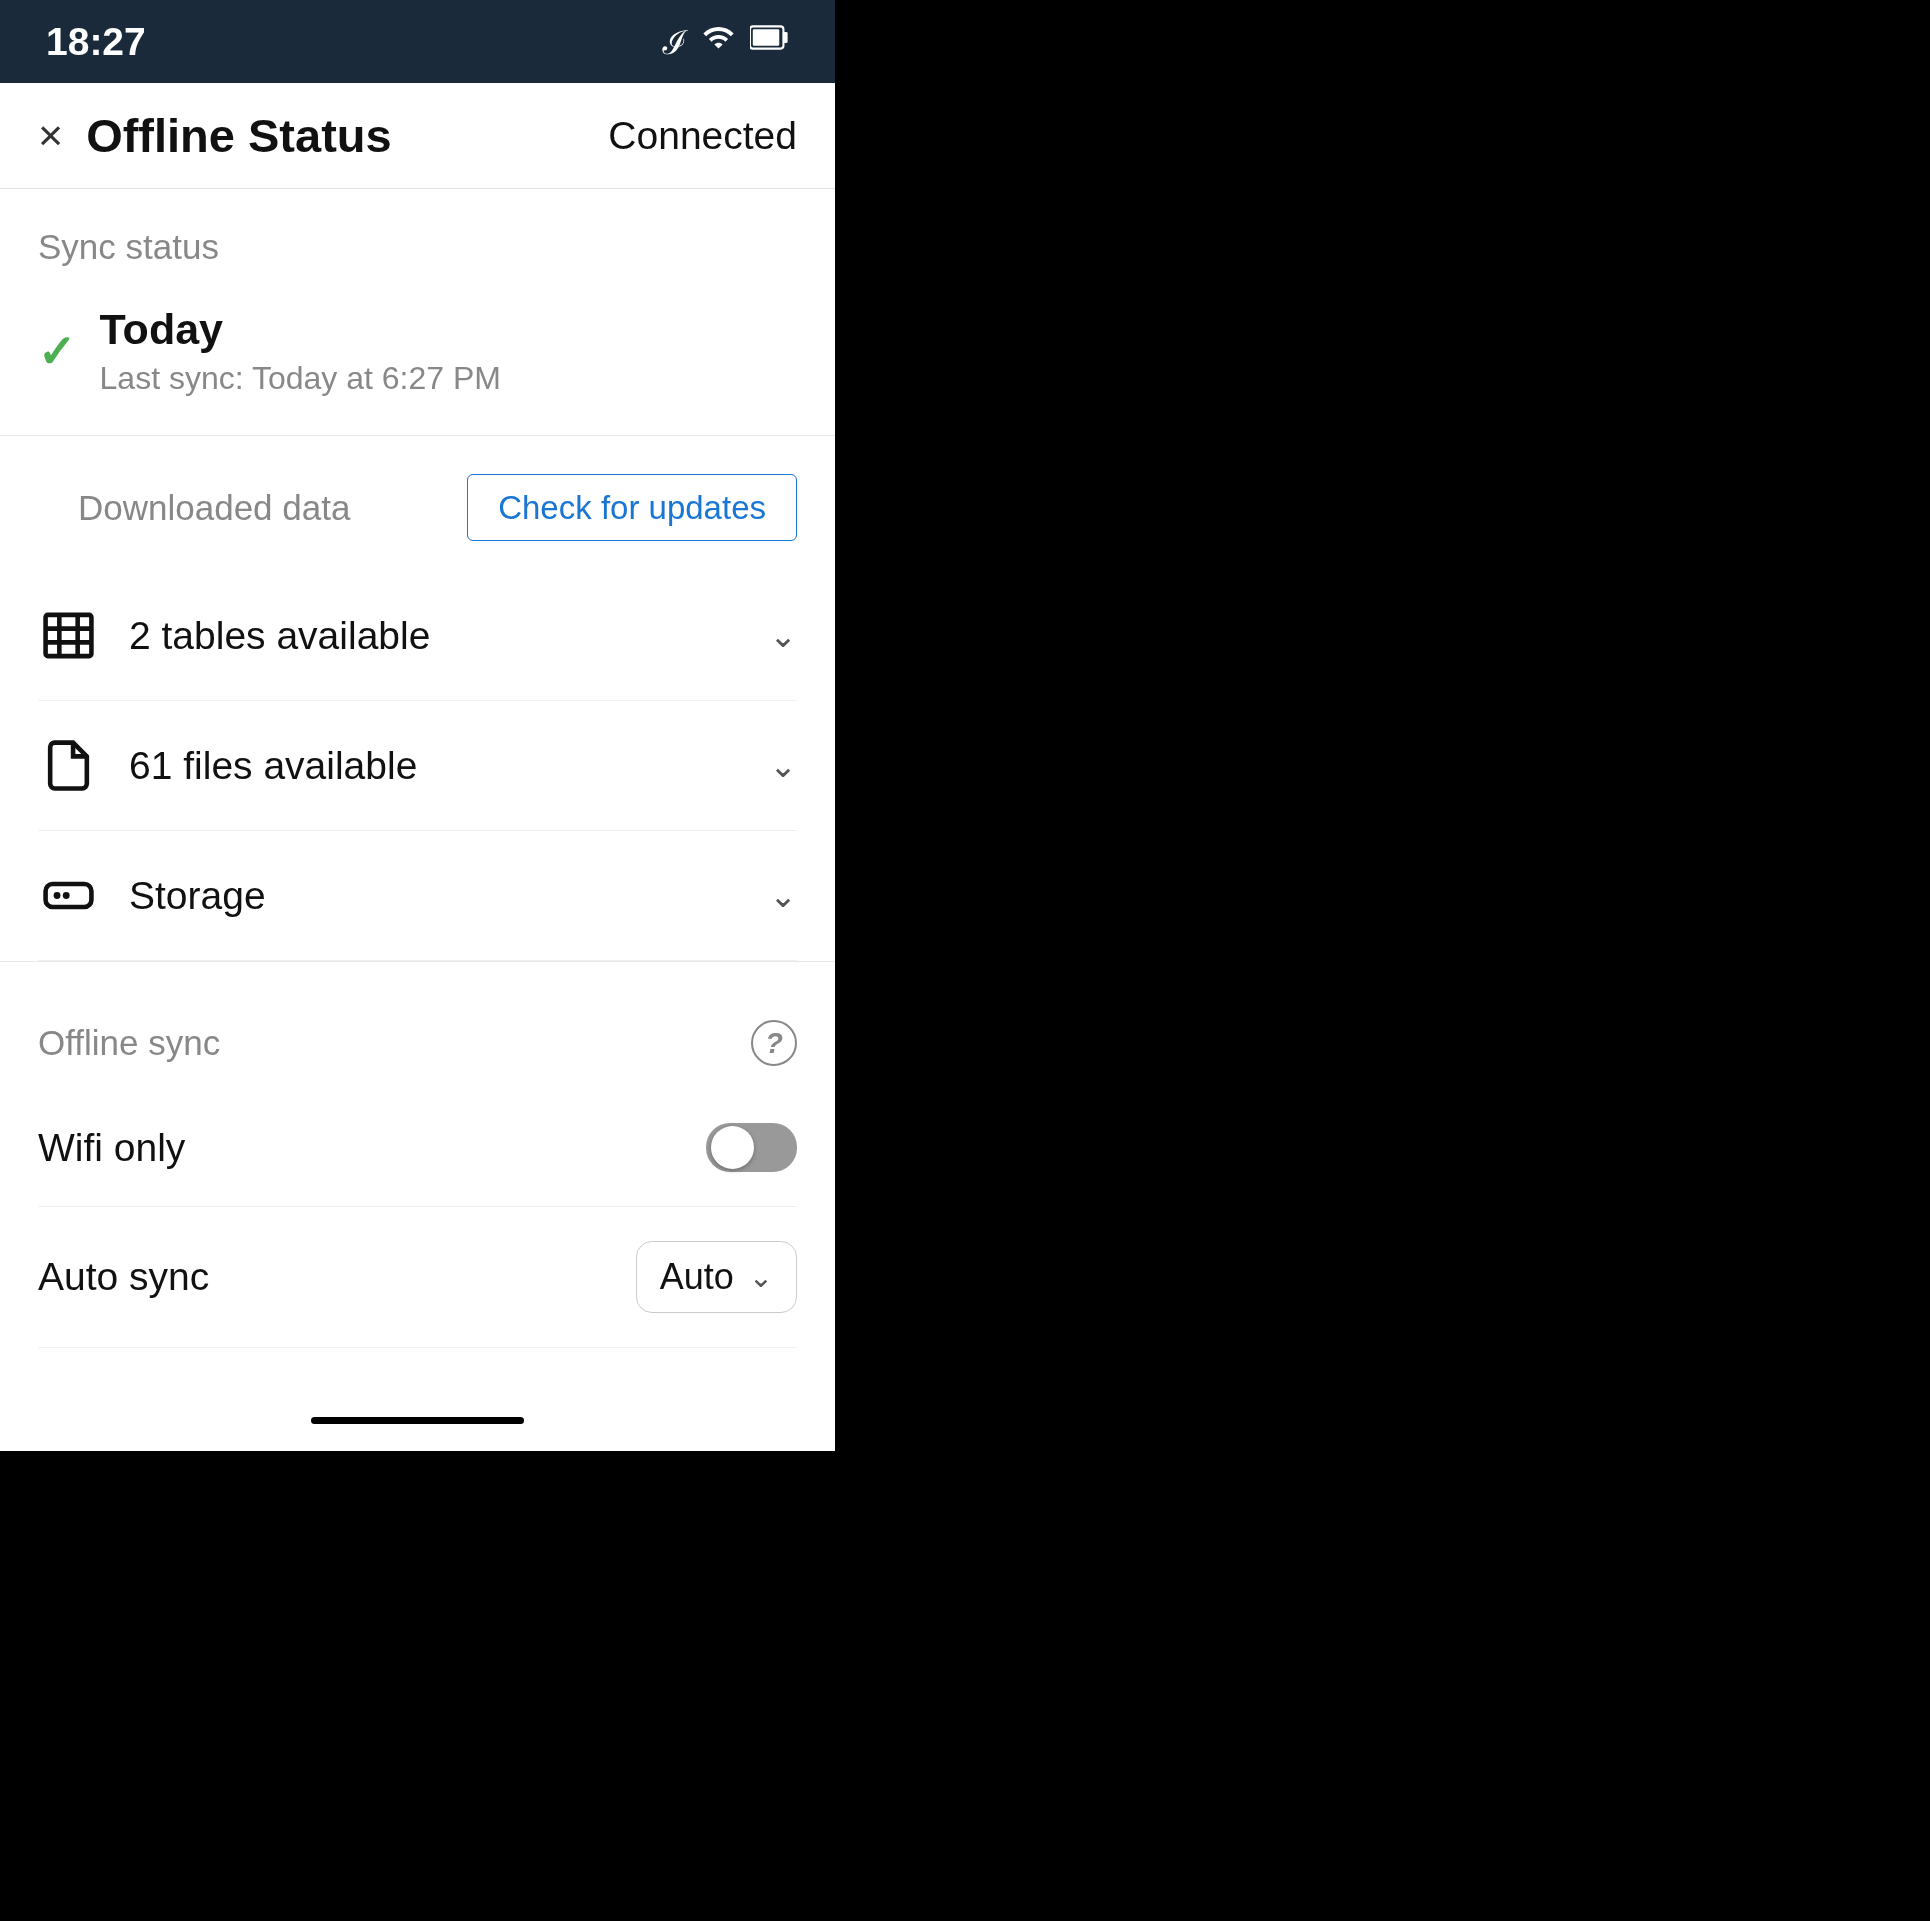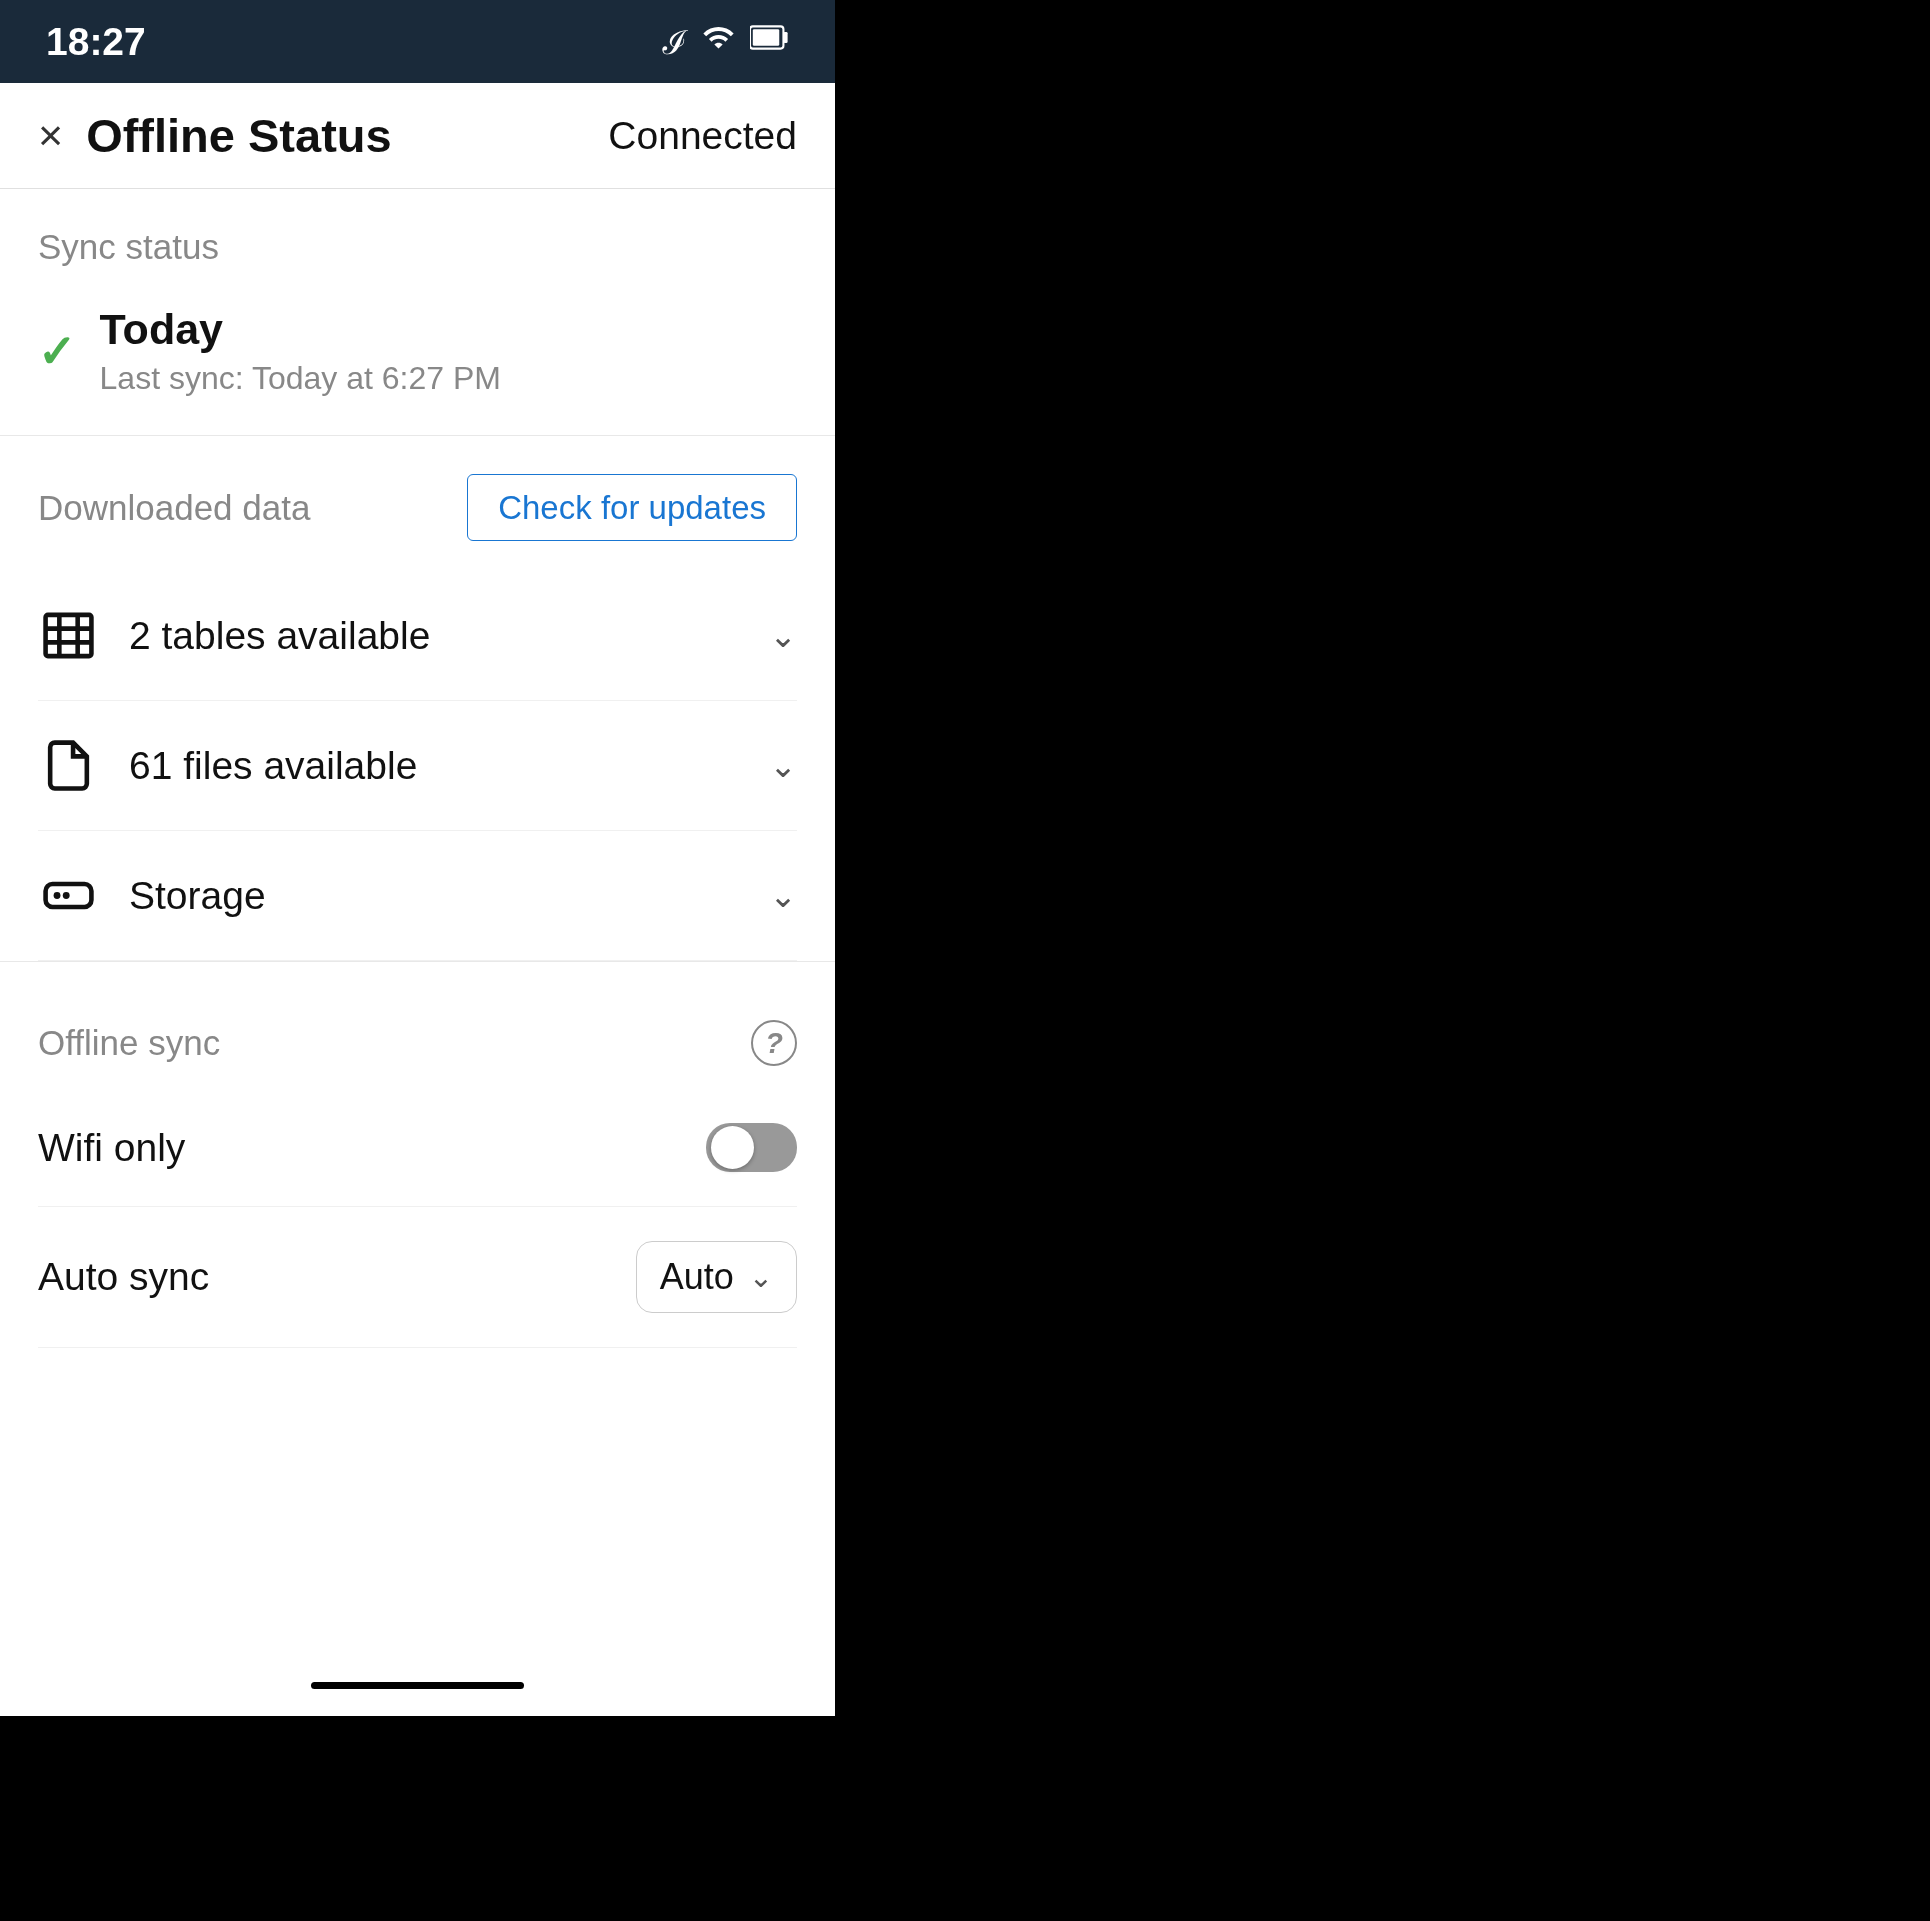--- a/index.html
+++ b/index.html
@@ -10,21 +10,21 @@
       height: 1922px;
       font-family: -apple-system, BlinkMacSystemFont, 'Helvetica Neue', Arial, sans-serif;
       overflow: hidden;
     }
 
     .phone-panel {
       position: absolute;
       top: 0;
       left: 0;
       width: 835px;
-      height: 1716px;
+      height: 1451px;
       background: #fff;
       display: flex;
       flex-direction: column;
     }
 
     
     .status-bar {
       background: #1a2a3a;
       height: 83px;
       display: flex;
@@ -147,20 +147,21 @@
     .downloaded-header {
       display: flex;
       align-items: center;
       justify-content: space-between;
       margin-bottom: 30px;
     }
 
     .downloaded-title {
       font-size: 35px;
       color: #888;
+      margin-left: 40px;
     }
 
     .check-updates-btn {
       border: 1.5px solid #1976d2;
       color: #1976d2;
       background: transparent;
       padding: 13.7px 30px;
       font-size: 33px;
       border-radius: 6px;
       cursor: pointer;

